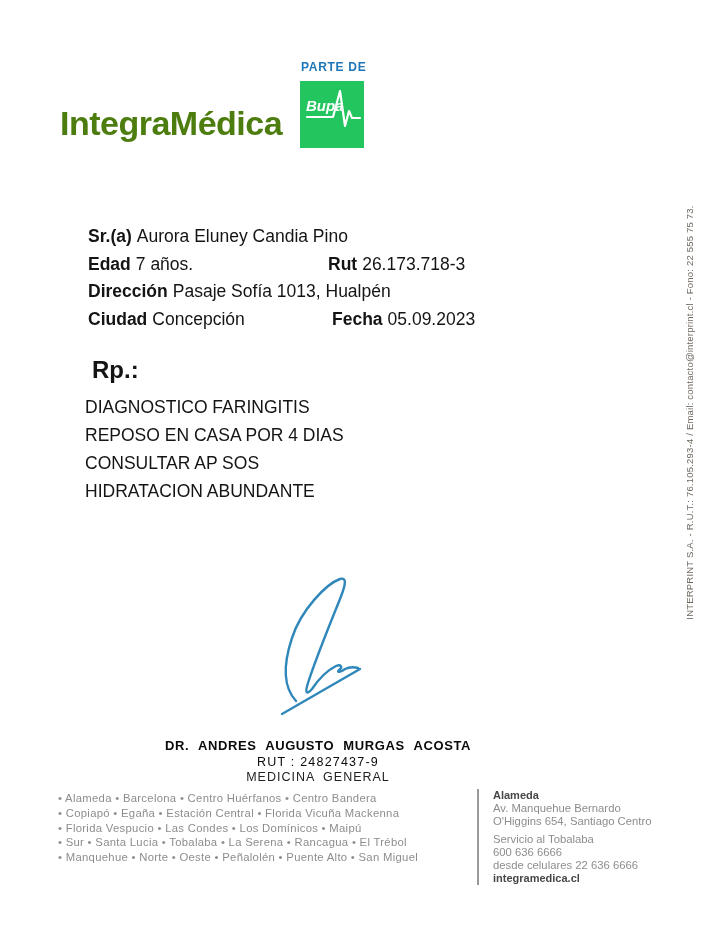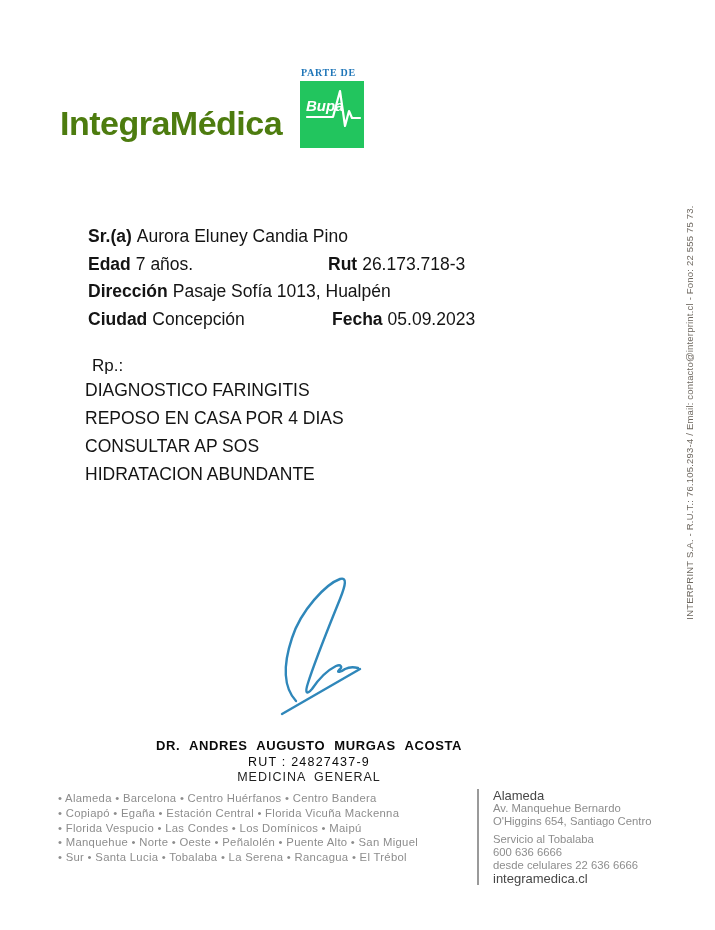--- a/index.html
+++ b/index.html
@@ -13,24 +13,23 @@
     color:#141414;
   }
 
   
   .logo-text {
     position:absolute; left:60px; top:104px;
     font-size:34px; font-weight:bold; letter-spacing:-0.5px;
     color:#4d7c0f;
   }
   .parte-de {
-    position:absolute; left:301px; top:67px;
-    font-size:10px; font-weight:bold; letter-spacing:0.7px;
+    position:absolute; left:301px; top:60px;
+    font-size:12px; font-weight:bold; letter-spacing:0.7px;
     color:#1f76b8;
-    font-family:Liberation Serif, serif;
   }
   .bupa-square {
     position:absolute; left:300px; top:81px;
     width:64px; height:67px;
     background:#22c55e;
   }
   .bupa-square svg { display:block; }
   .bupa-square text {
     font-family:"Liberation Sans", sans-serif;
     font-style:italic; font-weight:bold; font-size:15px;
@@ -39,47 +38,47 @@
 
   
   .patient { position:absolute; left:88px; top:226px; width:440px; font-size:17.5px; }
   .prow { position:relative; height:27.5px; }
   .lbl { font-weight:bold; margin-right:5px; }
   .pos-rut   { position:absolute; left:240px; top:0; }
   .pos-fecha { position:absolute; left:244px; top:0; }
 
   
   .rp-block { position:absolute; left:85px; top:356px; width:420px; }
-  .rp-label { font-size:17px; font-weight:normal; margin-left:7px; }
+  .rp-label { font-size:24px; font-weight:bold; margin-left:7px; margin-bottom:9px; }
   .rp-line  { font-size:17.5px; line-height:28px; }
 
   
   .signature { position:absolute; left:268px; top:570px; }
 
   
-  .doctor { position:absolute; left:141px; top:738px; width:336px; text-align:center; color:#0a0a0a; }
+  .doctor { position:absolute; left:150px; top:738px; width:336px; text-align:center; color:#0a0a0a; }
   .doc-name { font-size:13px; font-weight:bold; letter-spacing:0.6px; word-spacing:5px; }
   .doc-rut  { font-size:12.5px; font-weight:normal; letter-spacing:1.2px; margin-top:2px; }
   .doc-spec { font-size:12.5px; letter-spacing:1px; word-spacing:4px; color:#222; margin-top:1px; }
 
   
   .branches {
     position:absolute; left:58px; top:791px; width:420px;
     font-size:11.3px; line-height:14.8px; letter-spacing:0.3px;
     color:#8d8d8d;
   }
   .footer-divider {
     position:absolute; left:477px; top:789px;
     width:2px; height:96px; background:#9a9a9a;
   }
   .main-branch {
     position:absolute; left:493px; top:789px; width:190px;
     font-size:11.3px; line-height:13.2px; color:#8d8d8d;
   }
-  .fr-bold { font-weight:normal; color:#474747; font-size:13px; }
+  .fr-bold { font-weight:bold; color:#474747; font-size:11px; }
   .fr-gap { height:4px; }
 
   
   .printer-credit {
     position:absolute; left:380px; top:406px;
     width:620px; height:13px;
     transform:rotate(-90deg);
     font-size:9.5px; letter-spacing:0.2px;
     color:#6e6860; text-align:center; white-space:nowrap;
   }
@@ -137,22 +136,22 @@
   <div class="doctor">
     <div class="doc-name">DR. ANDRES AUGUSTO MURGAS ACOSTA</div>
     <div class="doc-rut">RUT : 24827437-9</div>
     <div class="doc-spec">MEDICINA GENERAL</div>
   </div>
 
   <div class="branches">
     <div>• Alameda • Barcelona • Centro Huérfanos • Centro Bandera</div>
     <div>• Copiapó • Egaña • Estación Central • Florida Vicuña Mackenna</div>
     <div>• Florida Vespucio • Las Condes • Los Domínicos • Maipú</div>
+    <div>• Sur • Santa Lucia • Tobalaba • La Serena • Rancagua • El Trébol</div>
     <div>• Manquehue • Norte • Oeste • Peñalolén • Puente Alto • San Miguel</div>
-    <div>• Sur • Santa Lucia • Tobalaba • La Serena • Rancagua • El Trébol</div>
   </div>
 
   <div class="footer-divider"></div>
 
   <div class="main-branch">
     <div class="fr-bold">Alameda</div>
     <div>Av. Manquehue Bernardo</div>
     <div>O'Higgins 654, Santiago Centro</div>
     <div class="fr-gap"></div>
     <div>Servicio al Tobalaba</div>

